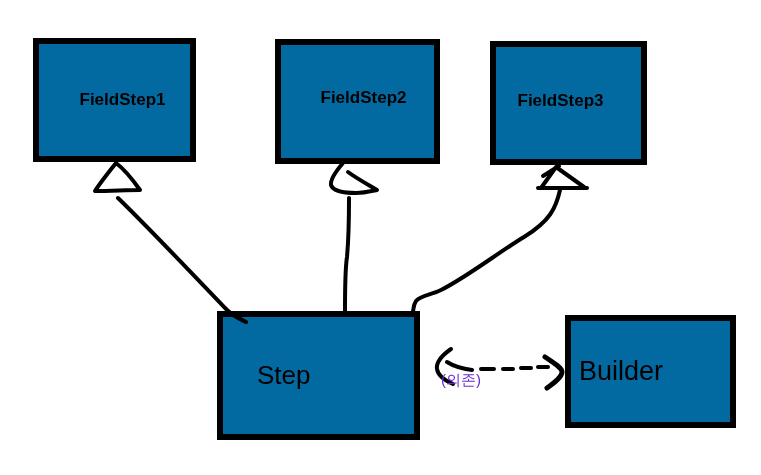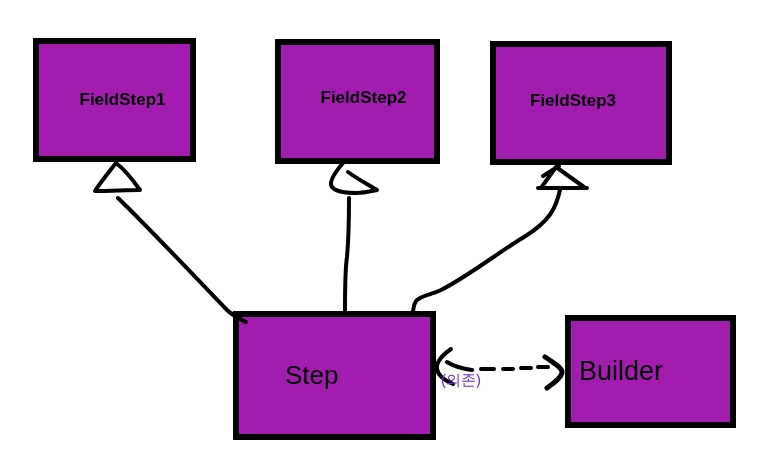--- a/index.html
+++ b/index.html
@@ -6,34 +6,34 @@
   #canvas{
     position:relative;
     width:761px;height:475px;
     background:#ffffff;
     font-family:"Liberation Sans", sans-serif;
     overflow:hidden;
   }
   .node{
     position:absolute;
     border:6px solid #000000;
-    background:#a21caf;
+    background:#0369a1;
     box-sizing:border-box;
     display:flex;
     align-items:center;
     justify-content:center;
     color:#000000;
   }
   .node .lbl{white-space:nowrap;}
   
   .n-fs1{left:33px;top:38px;width:163px;height:124px;font-weight:bold;font-size:17px;padding-left:16px;}
   .n-fs2{left:275px;top:39px;width:165px;height:125px;font-weight:bold;font-size:17px;justify-content:center;padding-left:12px;padding-bottom:8px;}
-  .n-fs3{left:490px;top:41px;width:182px;height:124px;font-weight:bold;font-size:17px;padding-right:16px;padding-bottom:4px;}
+  .n-fs3{left:490px;top:41px;width:157px;height:124px;font-weight:bold;font-size:17px;padding-right:16px;padding-bottom:4px;}
   
-  .n-step{left:233px;top:311px;width:203px;height:129px;font-size:26px;justify-content:flex-start;padding-left:46px;}
+  .n-step{left:217px;top:311px;width:203px;height:129px;font-size:26px;justify-content:flex-start;padding-left:34px;}
   .n-builder{left:565px;top:315px;width:171px;height:113px;font-size:27px;justify-content:flex-start;padding-left:8px;}
   
   #strokes{
     position:absolute;left:0;top:0;width:761px;height:475px;
     pointer-events:none;
   }
   #strokes path{
     fill:none;
     stroke:#000000;
     stroke-width:4;

